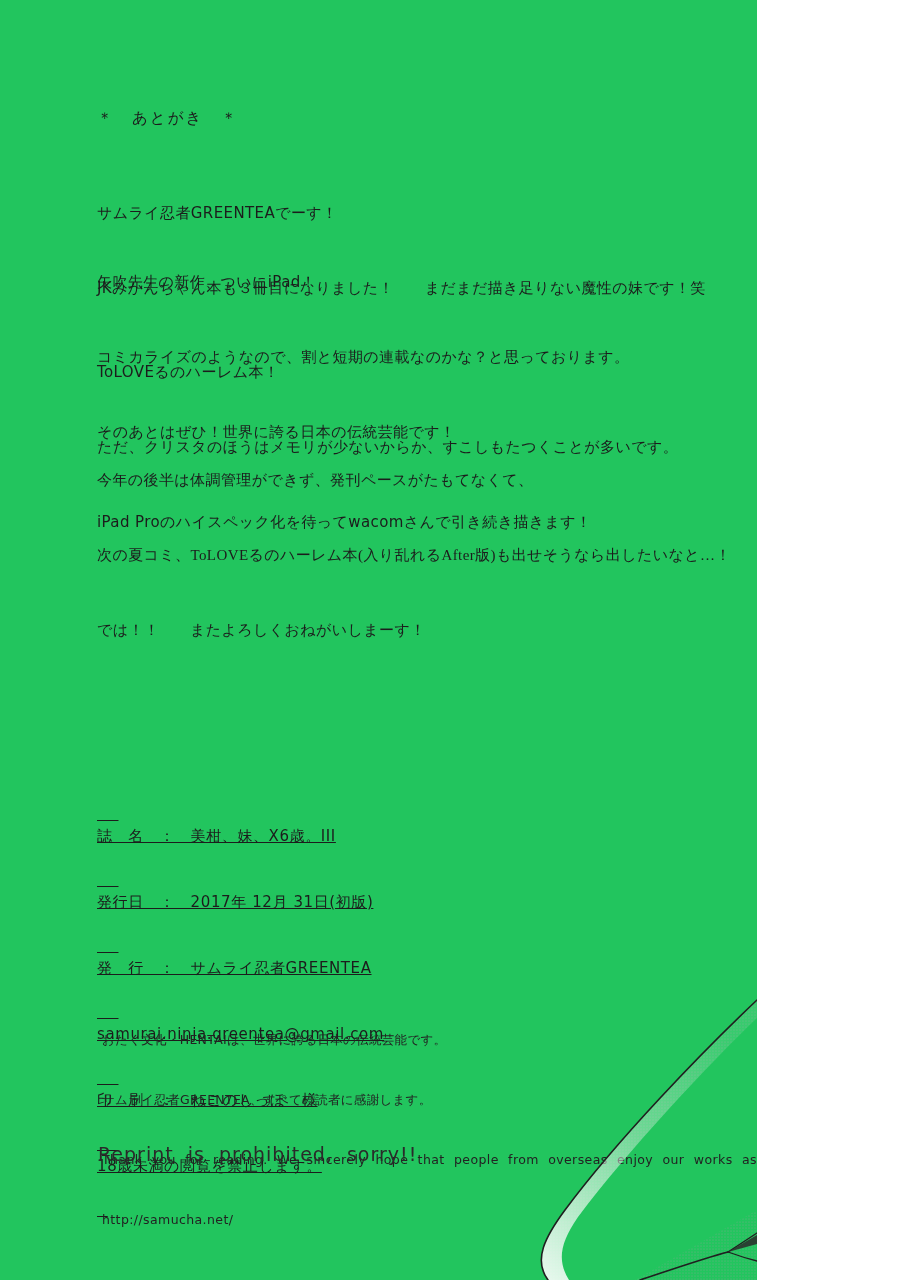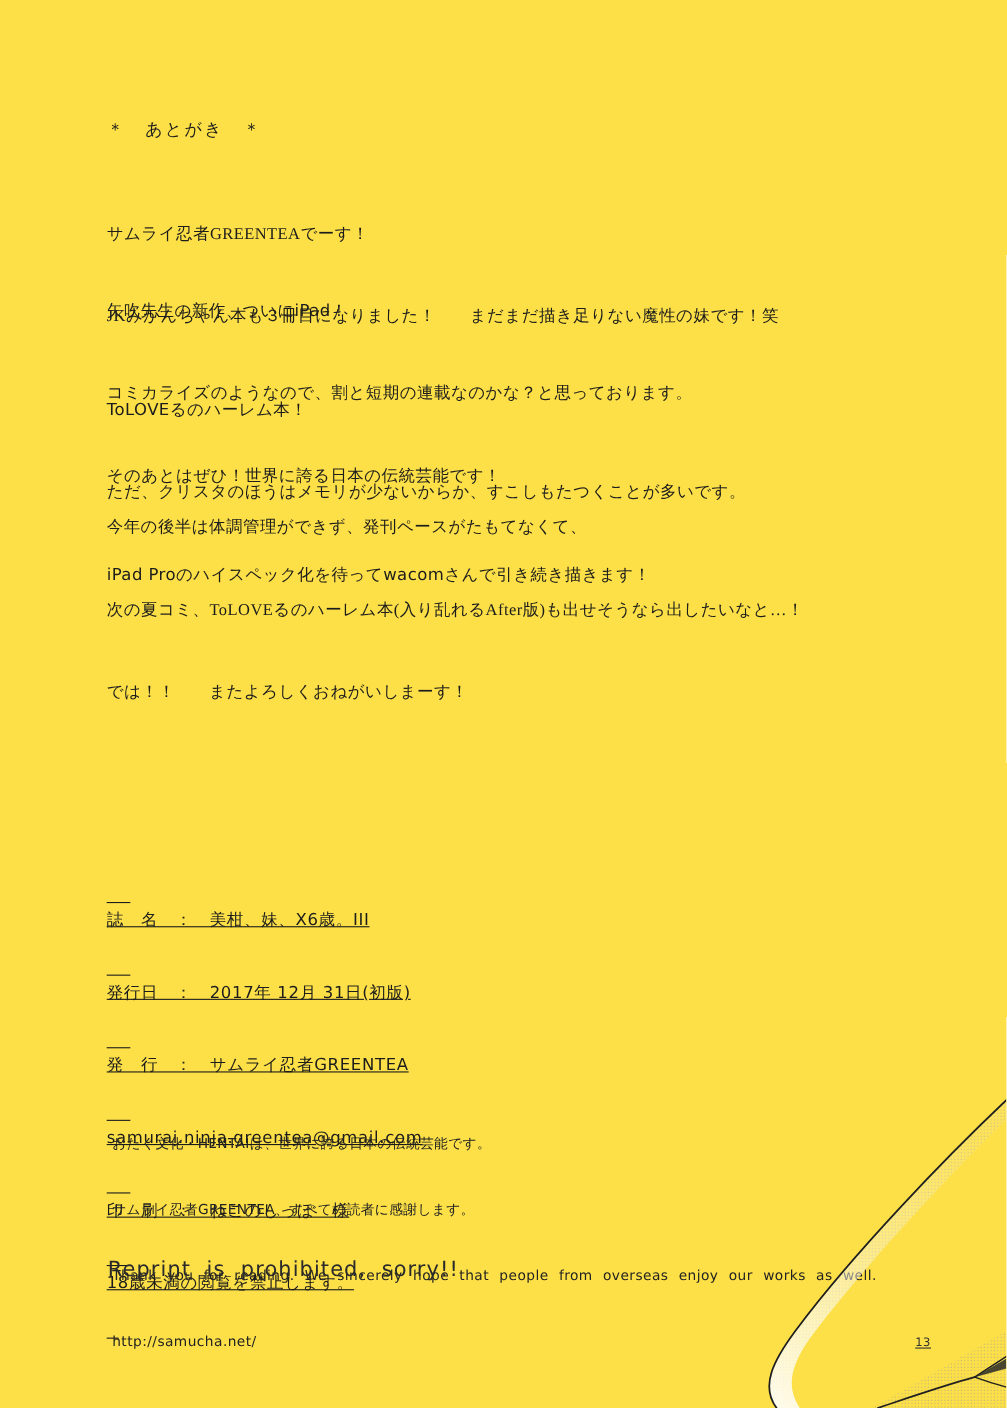--- a/index.html
+++ b/index.html
@@ -1,35 +1,35 @@
 <!DOCTYPE html>
 <html><head>
 <meta charset="utf-8">
 <style>
   html, body { margin: 0; padding: 0; background: #ffffff; }
   .page {
     position: relative;
-    width: 915px;
+    width: 757px;
     height: 1280px;
-    background: #fde047;
+    background: #22c55e;
     overflow: hidden;
     font-family: "DejaVu Sans", "Liberation Sans", sans-serif;
     color: #1c1c1c;
   }
   .block { position: absolute; white-space: pre; }
   .heading {
     left: 97px; top: 108px;
     font-size: 15.5px; letter-spacing: 2px;
   }
   .body-text {
     font-size: 15px;
     line-height: 25px;
     letter-spacing: 0.4px;
   }
-  .p0 { left: 97px; top: 151px; font-family: Liberation Serif, serif; }
+  .p0 { left: 97px; top: 151px; }
   .p1 { left: 97px; top: 220px; }
   .p2 { left: 97px; top: 310px; }
   .p3 { left: 97px; top: 418px; font-family: Liberation Serif, serif; }
   .colophon {
     left: 97px; top: 781px;
     font-size: 15px;
     line-height: 22px;
     letter-spacing: 0.6px;
     text-decoration: underline;
   }

